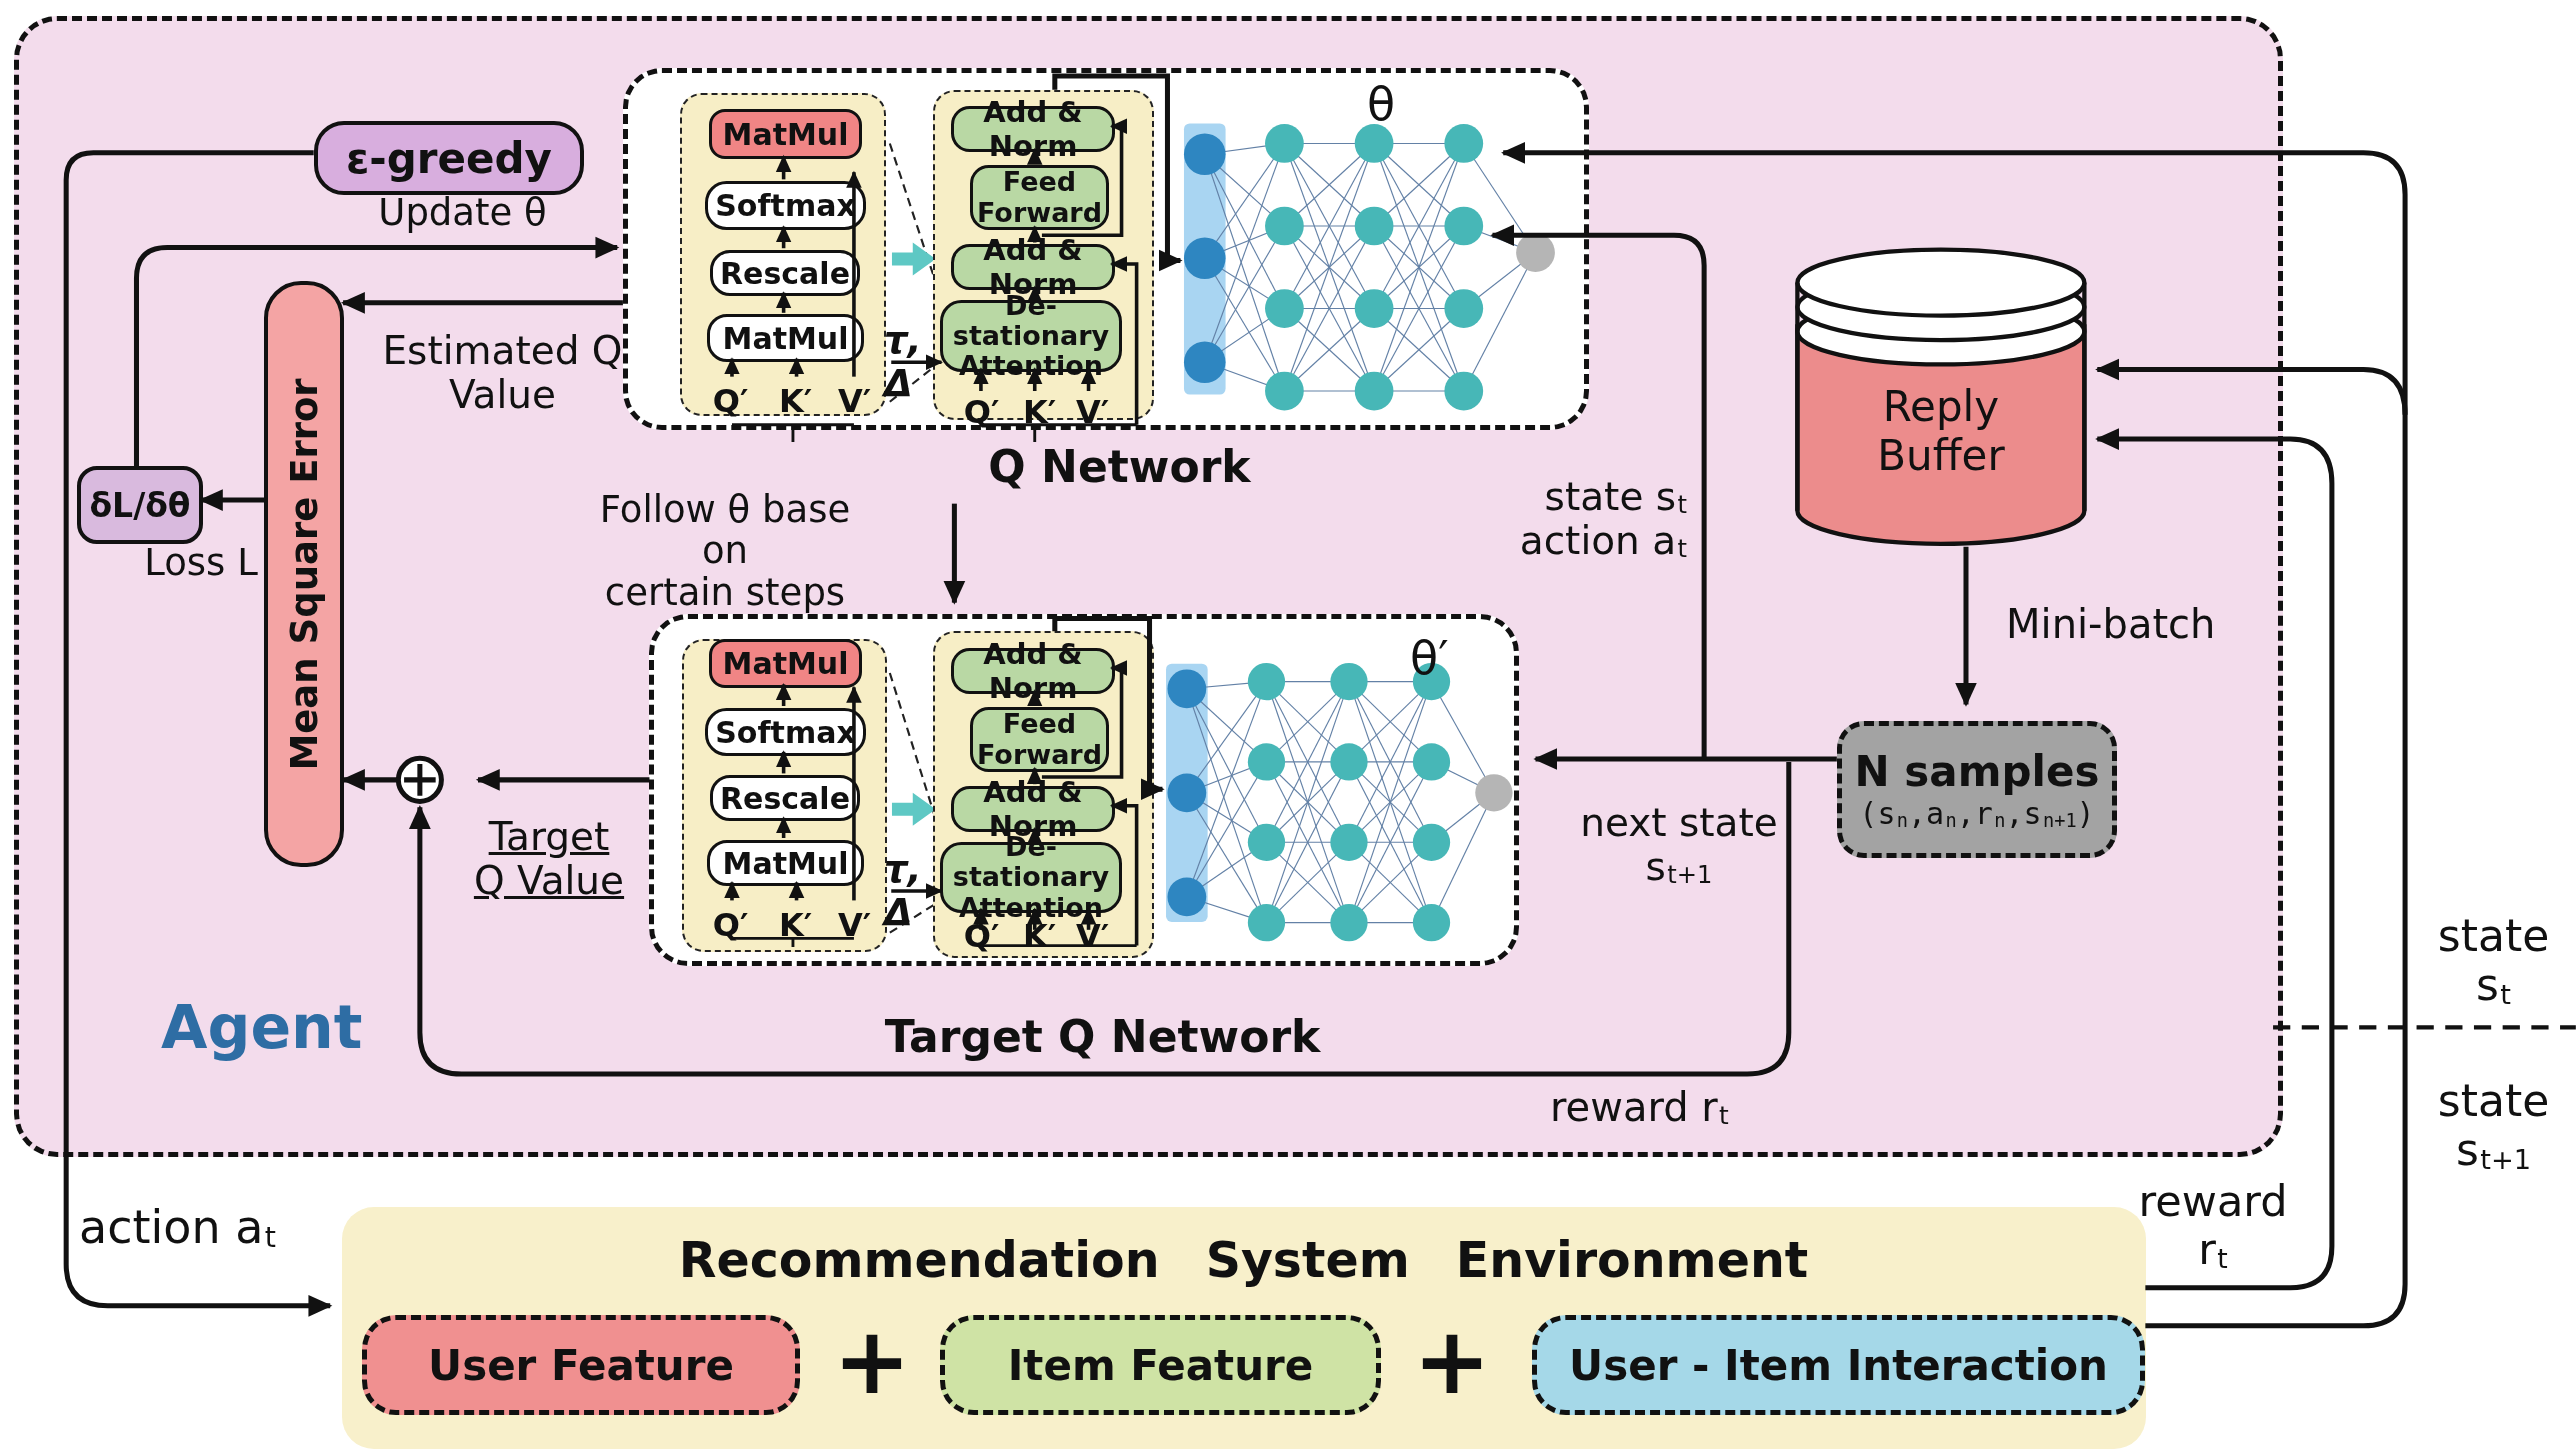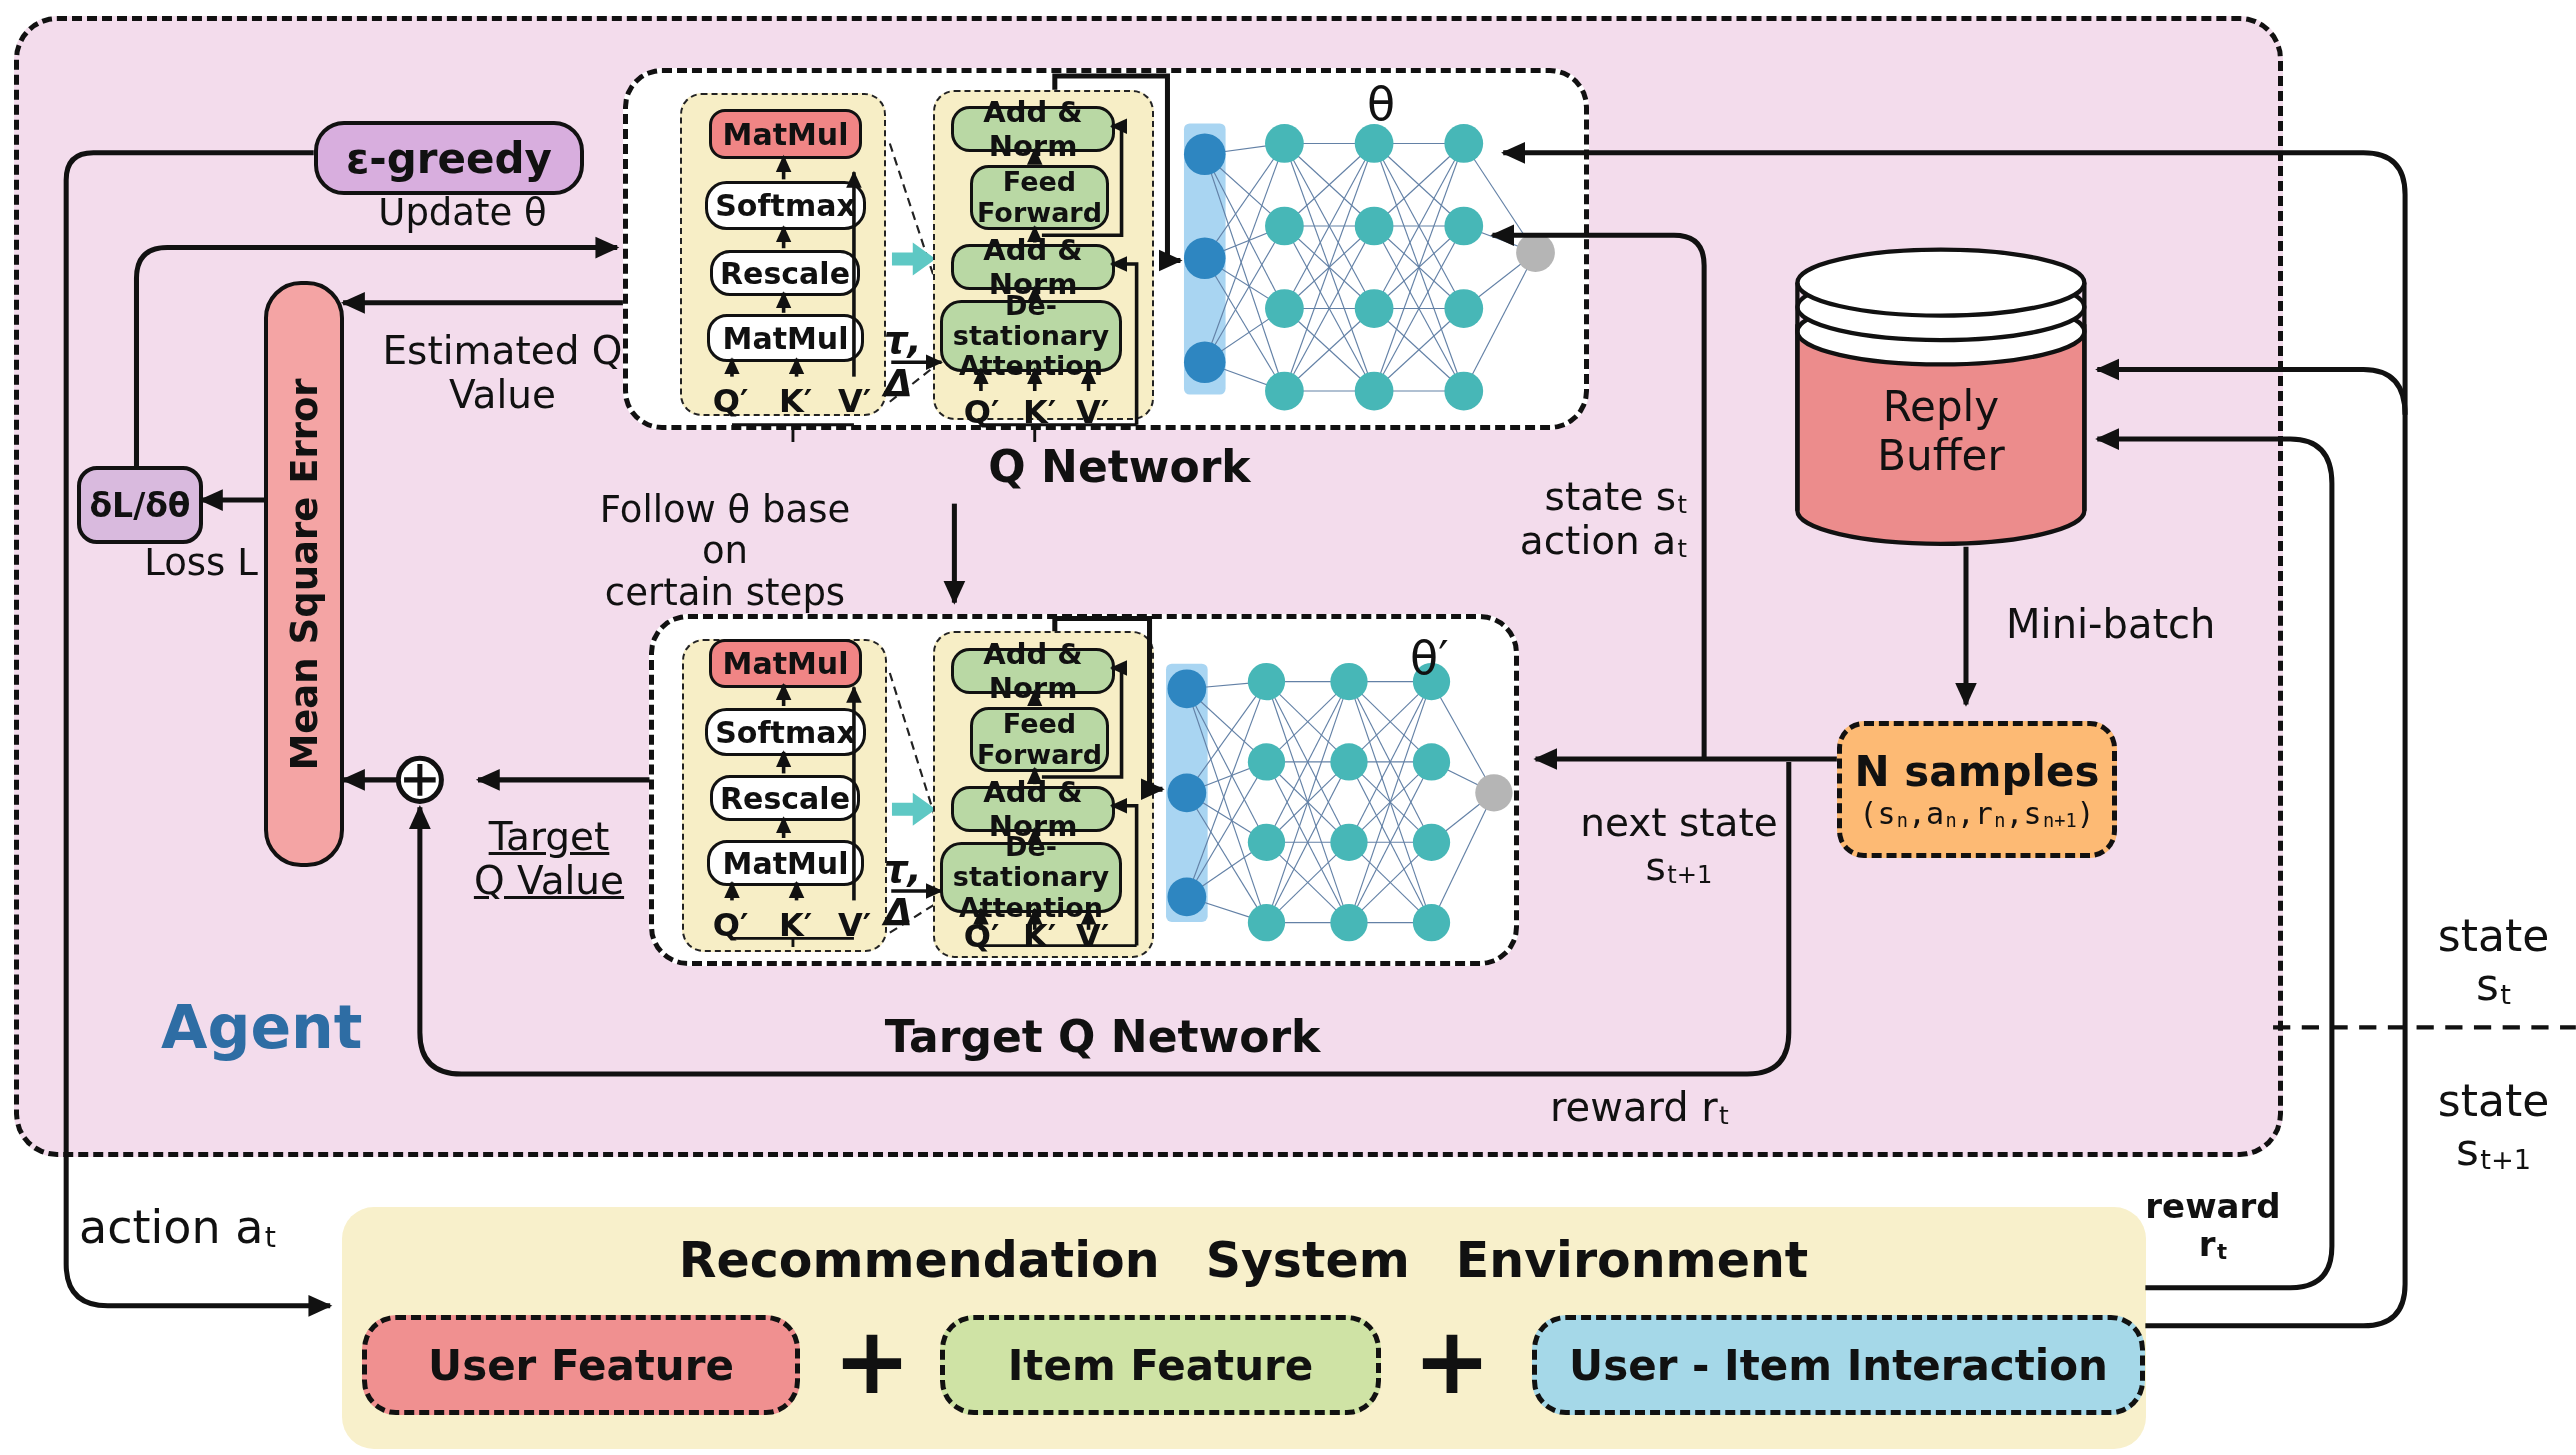--- a/index.html
+++ b/index.html
@@ -339,40 +339,40 @@
   </div>
 
   <div class="ui ctr ann" style="left:2411px;top:906px;width:165px;height:108px;font-size:44px;">
     <div><span>state</span><br>
          <span>s</span><sub>t</sub></div>
   </div>
   <div class="ui ctr ann" style="left:2411px;top:1071px;width:165px;height:108px;font-size:44px;">
     <div><span>state</span><br>
          <span>s</span><sub>t+1</sub></div>
   </div>
-  <div class="ui ctr ann" style="left:2102px;top:1171px;width:222px;height:108px;font-size:34px;font-weight:bold;">
+  <div class="ui ctr ann" style="left:2102px;top:1171px;width:222px;height:108px;font-size:43px;">
     <div><span>reward</span><br>
          <span>r</span><sub>t</sub></div>
   </div>
 
   <div class="ui" style="left:161px;top:992px;font-size:60px;font-weight:bold;color:#2e6da4;">
     <span>Agent</span>
   </div>
 
   <div class="ui" style="left:79px;top:1200px;font-size:46px;">
     <span>action a</span><sub>t</sub>
   </div>
 
   <div class="ui ctr" style="left:1826px;top:402px;width:230px;height:57px;font-size:42px;">
     <span>Reply Buffer</span>
   </div>
   <div class="ui" style="left:2006px;top:601px;font-size:40px;">
     <span>Mini-batch</span>
   </div>
-  <div class="ui ctr ann" style="left:1837px;top:721px;width:270px;height:127px;background:#fdba74;border:5px dashed #111;border-radius:27px;">
+  <div class="ui ctr ann" style="left:1837px;top:721px;width:270px;height:127px;background:#a3a3a3;border:5px dashed #111;border-radius:27px;">
     <div>
       <div style="font-size:42px;font-weight:bold;"><span>N samples</span></div>
       <div style="font-family:'DejaVu Sans Mono',monospace;font-size:30px;margin-top:1.4px;">
         <span>(s</span><sub>n</sub><span>,a</span><sub>n</sub><span>,r</span><sub>n</sub><span>,s</span><sub>n+1</sub><span>)</span>
       </div>
     </div>
   </div>
 
   <div class="ui ctr" style="left:485px;top:1228px;width:1517px;height:65px;font-size:49px;font-weight:bold;word-spacing:29px;">
     <span>Recommendation System Environment</span>

